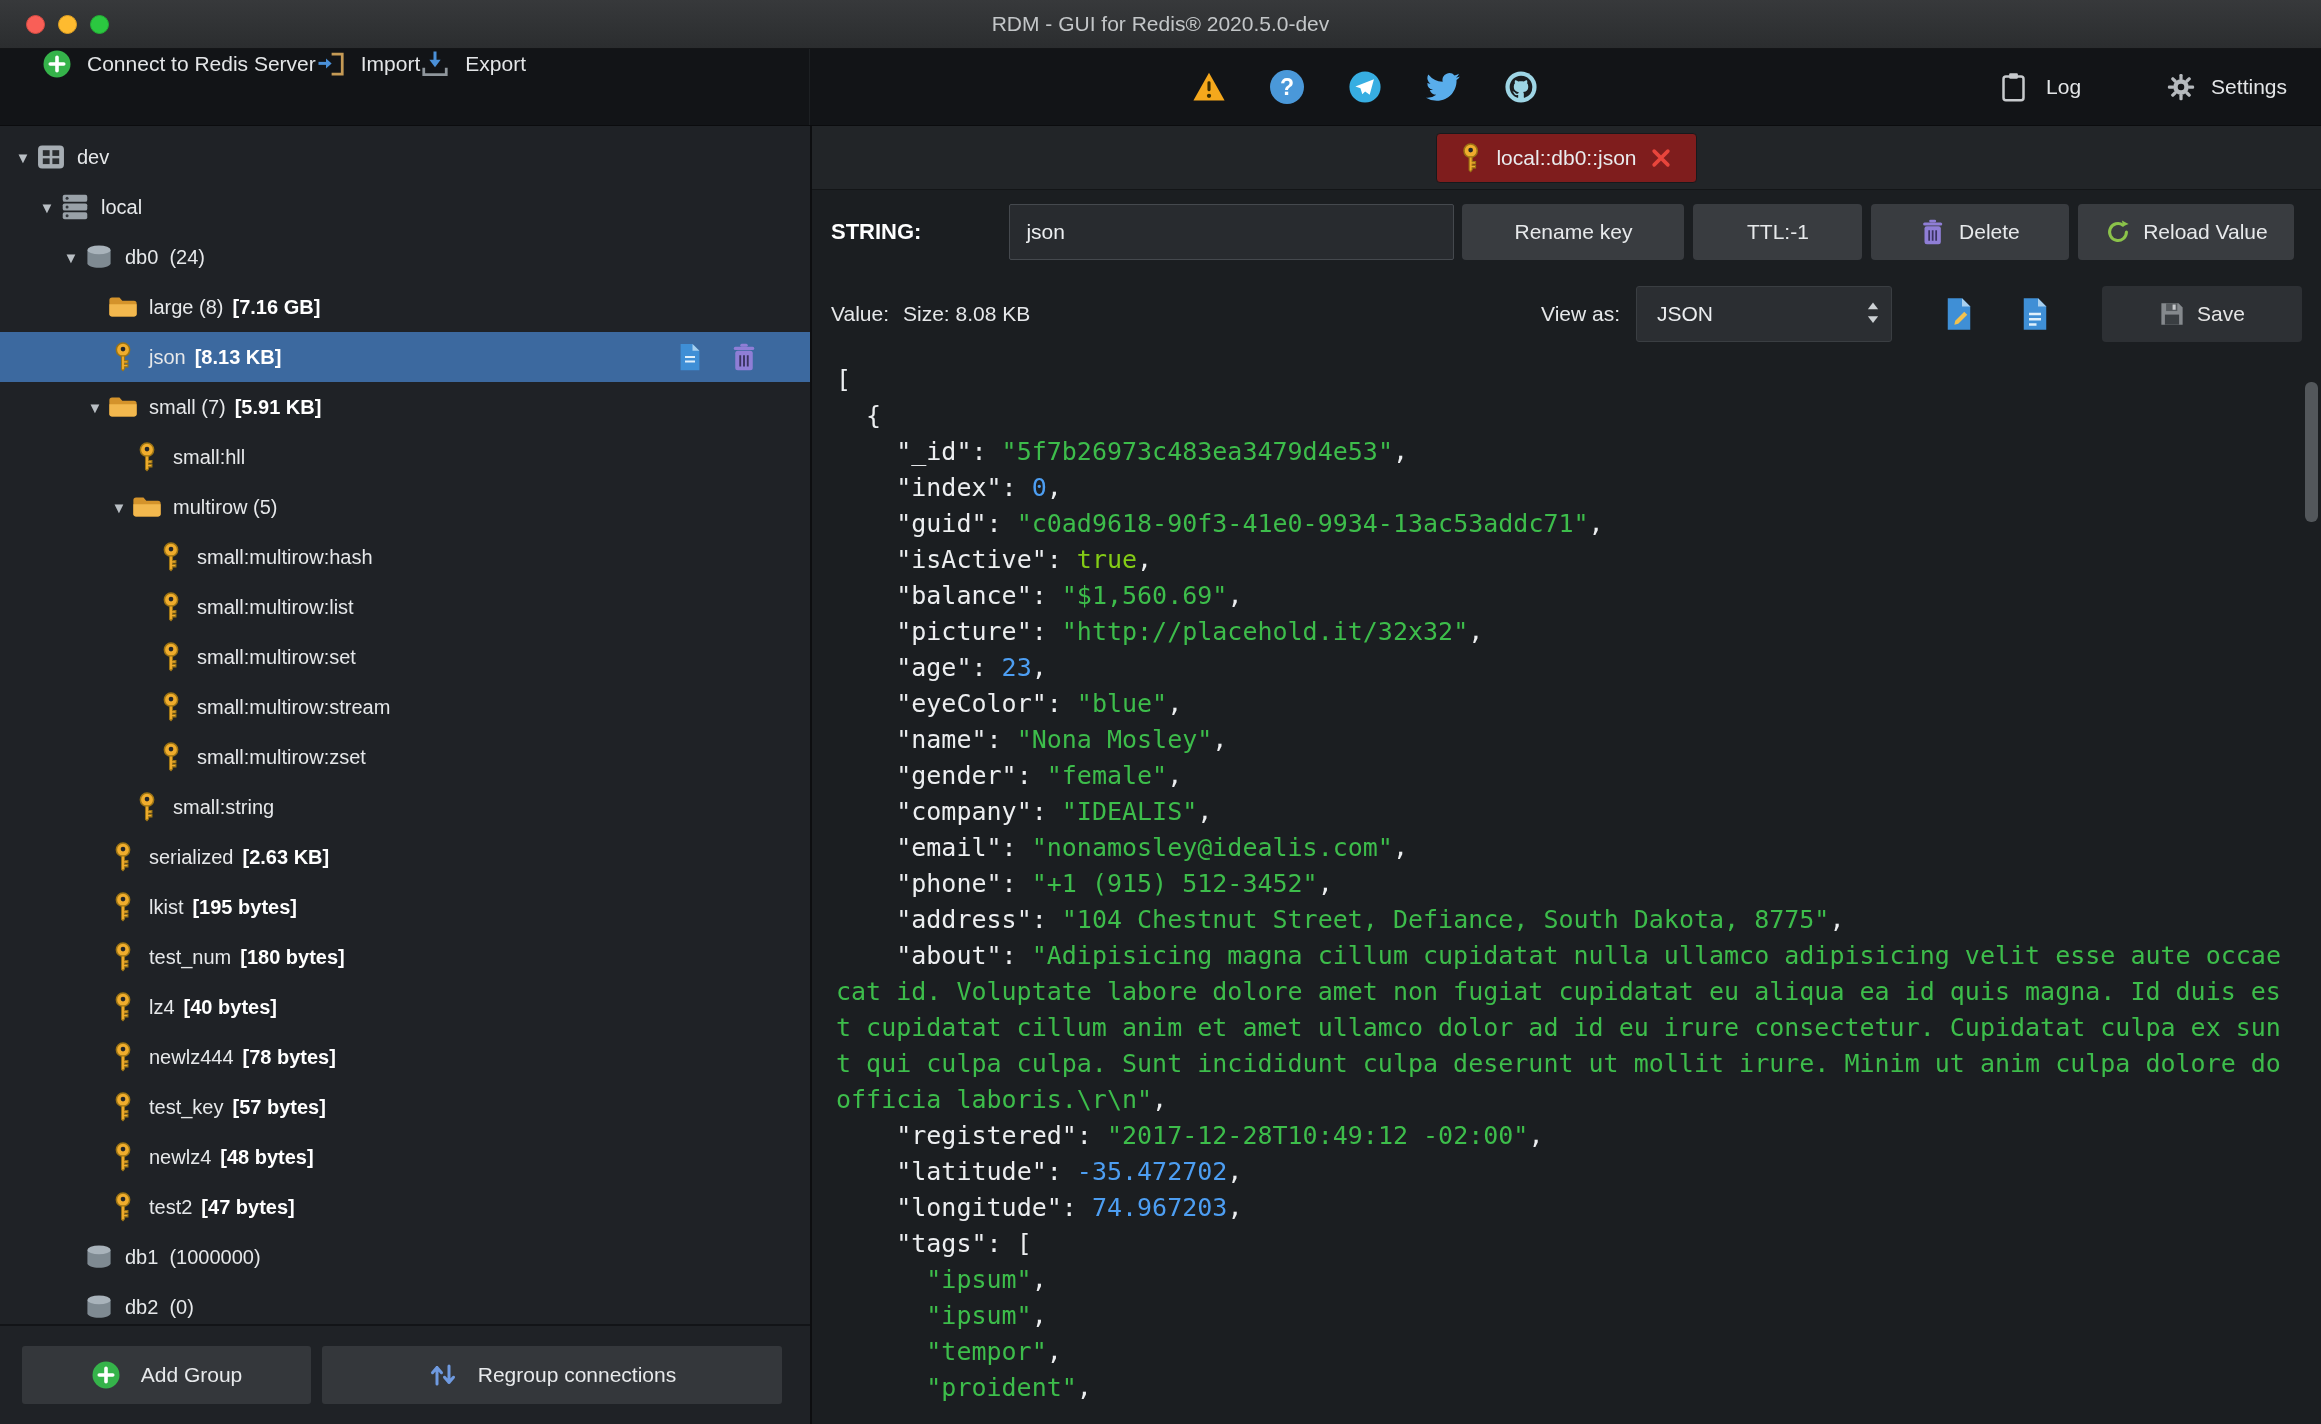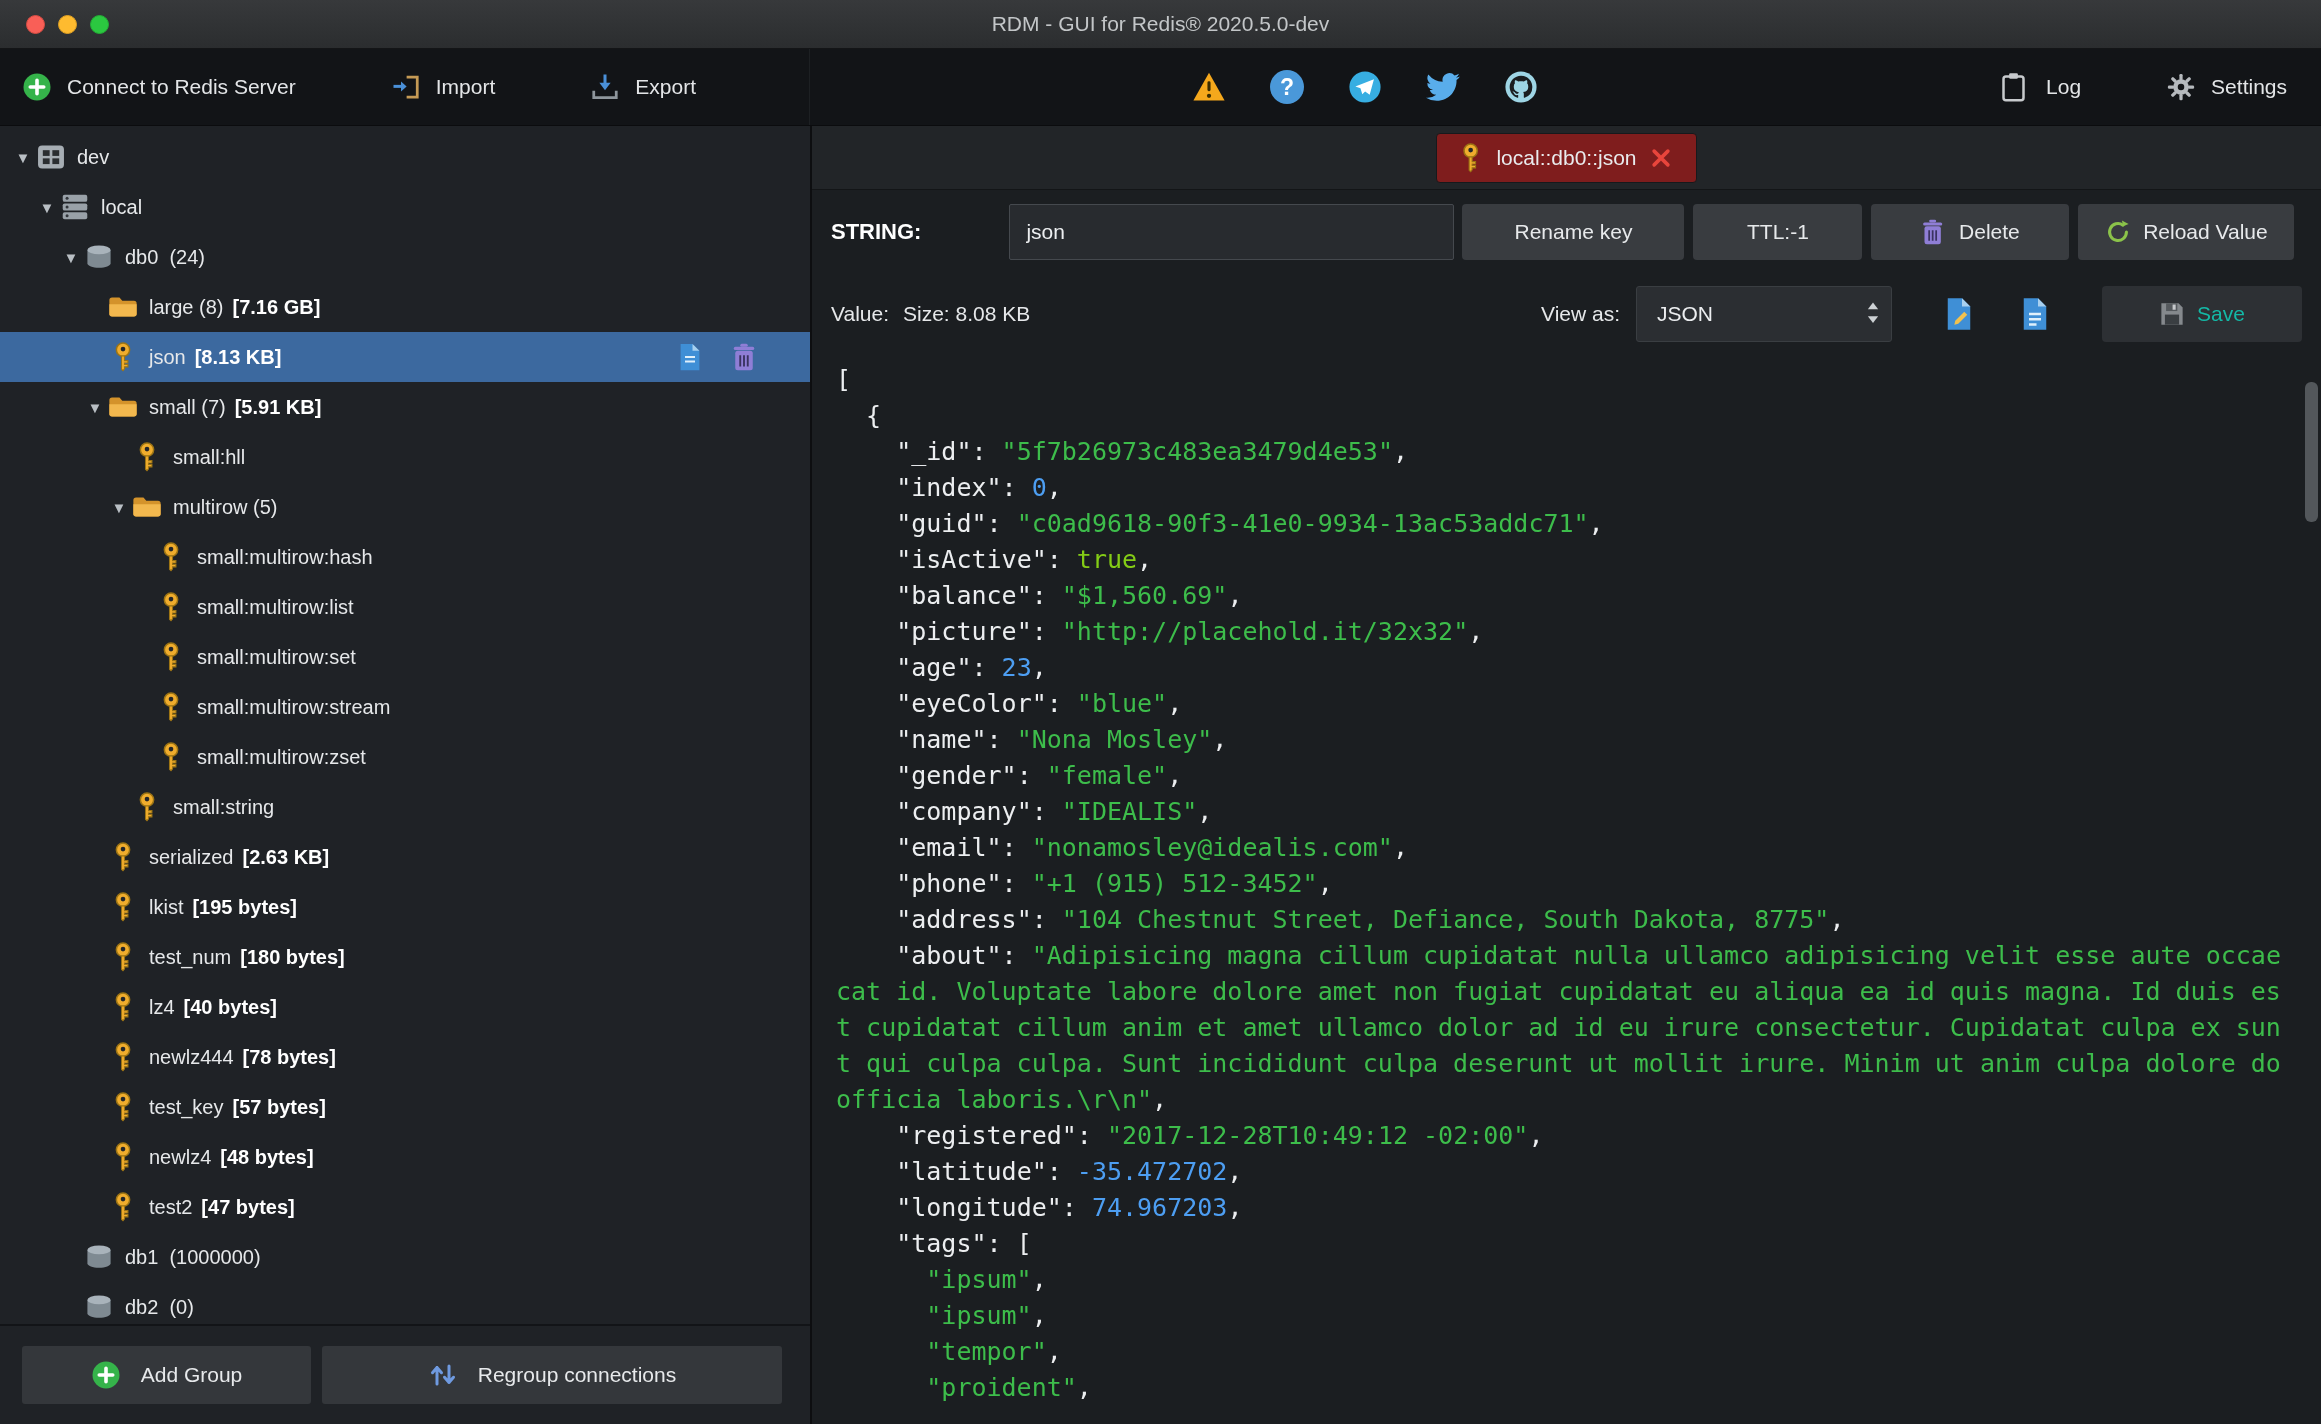--- a/index.html
+++ b/index.html
@@ -13,21 +13,21 @@
   .title-text { font-size:21px; color:#c3c6c8; }
   .traffic { position:absolute; left:26px; top:0; height:100%; display:flex; align-items:center; gap:13px; }
   .light { width:19px; height:19px; border-radius:50%; }
   .light.red{background:#f95f57; border:1px solid #d84d44;}
   .light.yellow{background:#febb2f; border:1px solid #dfa023;}
   .light.green{background:#2bc840; border:1px solid #24ad36;}
 
   
   .toolbar { height:77px; background:#121417; display:flex; align-items:center; position:relative;
              border-bottom:1px solid #0b0c0e; }
-  .tb-left { width:810px; display:flex; align-items:center; padding-left:22px; gap:95px; flex:none;
+  .tb-left { width:810px; display:flex; align-items:flex-start; padding-left:42px; flex:none;
              border-right:1px solid #1d2023; height:100%; }
   .tb-btn { display:flex; align-items:center; gap:15px; font-size:21px; color:#e3e5e7; }
   .tb-icons { position:absolute; left:1192px; display:flex; align-items:center; gap:44px; }
   .tb-right { position:absolute; right:34px; display:flex; align-items:center; gap:85px; }
   .i34 { width:34px; height:34px; display:inline-flex; }
   .i30 { width:30px; height:30px; display:inline-flex; }
   .help-badge { width:34px; height:34px; border-radius:50%; background:#4a98d9; color:#fff;
                 font-weight:bold; font-size:23px; display:inline-flex; align-items:center; justify-content:center; }
 
   
@@ -79,21 +79,21 @@
 
   .value-row { height:80px; display:flex; align-items:center; padding:0 19px; flex:none; font-size:21px; }
   .size-label { margin-left:14px; }
   .viewas-label { margin-left:auto; }
   .dropdown { width:256px; height:56px; background:#2b2e32; border:1px solid #3a3e42; border-radius:3px;
               margin-left:16px; display:flex; align-items:center; padding-left:20px; position:relative;
               font-size:21px; color:#eceef0; }
   .dropdown .chev { position:absolute; right:10px; top:50%; transform:translateY(-50%); width:16px; height:30px; }
   .value-icons { display:flex; gap:46px; margin-left:52px; align-items:center; }
   .icon-doc { width:30px; height:36px; display:inline-flex; }
-  .btn.save { width:200px; margin-left:52px; background:#2d3034; color:#14b8a6; }
+  .btn.save { width:200px; margin-left:52px; background:#2d3034; color:#e5e5e5; }
 
   .json-view { flex:1; overflow:hidden; padding:8px 40px 0 24px;
                font-family:"DejaVu Sans Mono",monospace; font-size:25px; line-height:36px; }
   .json-line { white-space:pre-wrap; word-break:break-all; }
   .tok-p,.tok-k { color:#eceef0; }
   .tok-s { color:#3dbd4b; }
   .tok-n { color:#4d9ef2; }
   .tok-b { color:#84cc16;text-align:right; }
 
   .scrollbar { position:absolute; right:3px; top:232px; bottom:4px; width:13px; }

